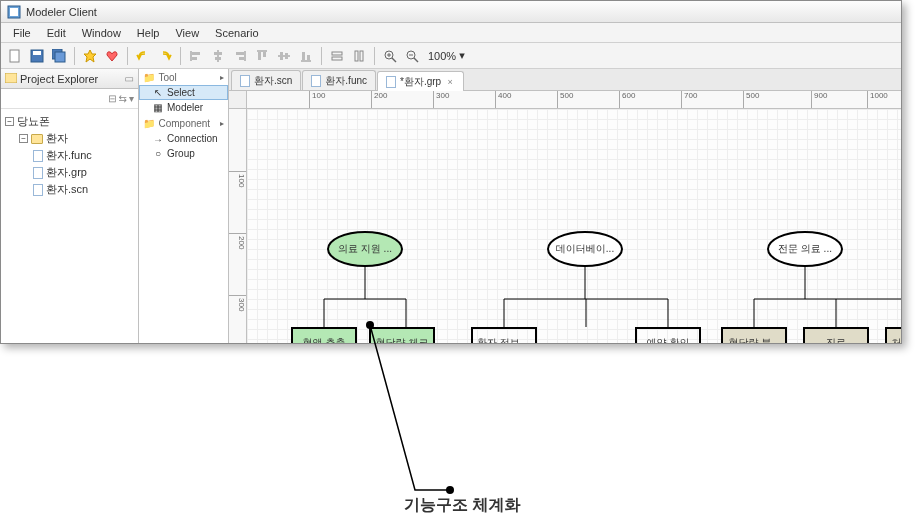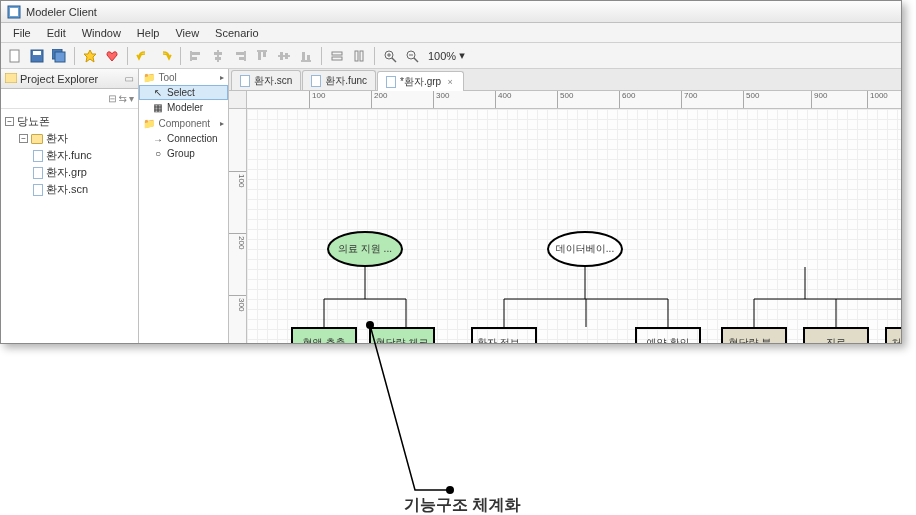--- a/index.html
+++ b/index.html
@@ -317,20 +317,21 @@
                 <line x1="339" y1="190" x2="339" y2="218" stroke="#000" stroke-width="1"></line>
                 <line x1="421" y1="190" x2="421" y2="218" stroke="#000" stroke-width="1"></line>
                 <line x1="558" y1="158" x2="558" y2="190" stroke="#000" stroke-width="1"></line>
                 <line x1="507" y1="190" x2="671" y2="190" stroke="#000" stroke-width="1"></line>
                 <line x1="507" y1="190" x2="507" y2="218" stroke="#000" stroke-width="1"></line>
                 <line x1="589" y1="190" x2="589" y2="218" stroke="#000" stroke-width="1"></line>
                 <line x1="671" y1="190" x2="671" y2="218" stroke="#000" stroke-width="1"></line>
               </svg>
         <div class="node-oval green" style="left: 80px; top: 122px;">의료 지원 ...</div>
               <div class="node-oval " style="left: 300px; top: 122px;">데이터베이...</div>
+              <div class="node-oval " style="left: 520px; top: 122px;">전문 의료 ...</div>
               <div class="node-rect green" style="left: 44px; top: 218px;">혈액 추출</div>
               <div class="node-rect green" style="left: 122px; top: 218px;">혈당량 체크</div>
               <div class="node-rect " style="left: 224px; top: 218px;">환자 정보 ...</div>
               <div class="node-rect " style="left: 388px; top: 218px;">예약 확인</div>
               <div class="node-rect tan" style="left: 474px; top: 218px;">혈당량 분...</div>
               <div class="node-rect tan" style="left: 556px; top: 218px;">진료</div>
               <div class="node-rect tan" style="left: 638px; top: 218px;">처방전 발급</div>
             </div>
       </div>
     </div>

